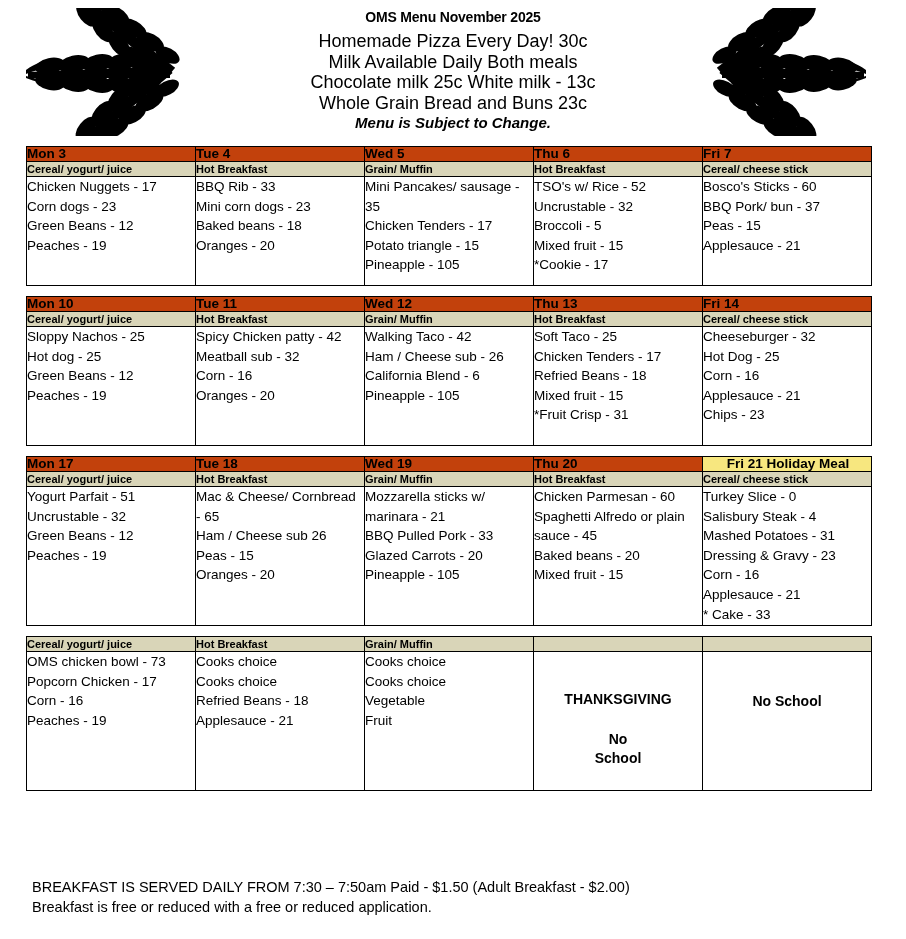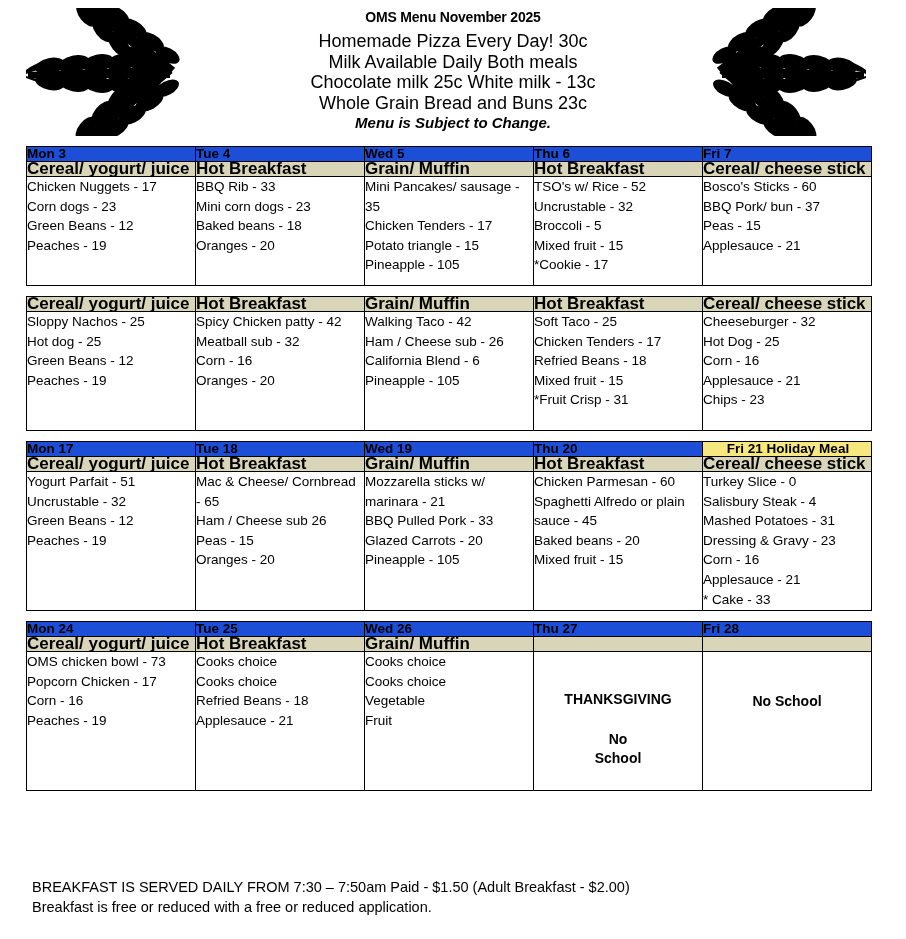--- a/index.html
+++ b/index.html
@@ -71,36 +71,36 @@
   }
   .calendar col { width: 20%; }
 
   .calendar td {
     border: 1.6px solid #000000;
     padding: 0;
     vertical-align: top;
   }
 
   .cell-date {
-    background: #1d4ed8;
+    background: #c2410c;
     font-size: 13.5px;
     font-weight: bold;
     padding: 4px 0 4px 8px;
     height: 14px;
     line-height: 14px;
     white-space: nowrap;
   }
   .cell-date.holiday {
     background: #F7E77F;
     text-align: center;
     padding-left: 2px;
   }
   .cell-break {
     background: #D9D5B8;
-    font-size: 17px;
+    font-size: 11px;
     font-weight: bold;
     padding: 3px 0 3px 8px;
     height: 14px;
     line-height: 14px;
     white-space: nowrap;
   }
   .cell-break.blank { color: transparent; }
 
   .cell-items {
     background: #ffffff;
@@ -327,20 +327,27 @@
           <div class="item">Bosco's Sticks - 60</div>
           <div class="item">BBQ Pork/ bun - 37</div>
           <div class="item">Peas - 15</div>
           <div class="item">Applesauce - 21</div>
         </td>
       </tr>
       <tr class="spacer">
         <td colspan="5"></td>
       </tr>
       <tr>
+        <td class="cell-date">Mon 10</td>
+        <td class="cell-date">Tue 11</td>
+        <td class="cell-date">Wed 12</td>
+        <td class="cell-date">Thu 13</td>
+        <td class="cell-date">Fri 14</td>
+      </tr>
+      <tr>
         <td class="cell-break">Cereal/ yogurt/ juice</td>
         <td class="cell-break">Hot Breakfast</td>
         <td class="cell-break">Grain/ Muffin</td>
         <td class="cell-break">Hot Breakfast</td>
         <td class="cell-break">Cereal/ cheese stick</td>
       </tr>
       <tr class="food-w2">
         <td class="cell-items">
           <div class="item">Sloppy Nachos - 25</div>
           <div class="item">Hot dog - 25</div>
@@ -423,27 +430,20 @@
           <div class="item">Dressing &amp; Gravy - 23</div>
           <div class="item">Corn - 16</div>
           <div class="item">Applesauce - 21</div>
           <div class="item">* Cake - 33</div>
         </td>
       </tr>
       <tr class="spacer">
         <td colspan="5"></td>
       </tr>
       <tr>
-        <td class="cell-date">Mon 24</td>
-        <td class="cell-date">Tue 25</td>
-        <td class="cell-date">Wed 26</td>
-        <td class="cell-date">Thu 27</td>
-        <td class="cell-date">Fri 28</td>
-      </tr>
-      <tr>
         <td class="cell-break">Cereal/ yogurt/ juice</td>
         <td class="cell-break">Hot Breakfast</td>
         <td class="cell-break">Grain/ Muffin</td>
         <td class="cell-break blank">&nbsp;</td>
         <td class="cell-break blank">&nbsp;</td>
       </tr>
       <tr class="food-w4">
         <td class="cell-items">
           <div class="item">OMS chicken bowl - 73</div>
           <div class="item">Popcorn Chicken - 17</div>

